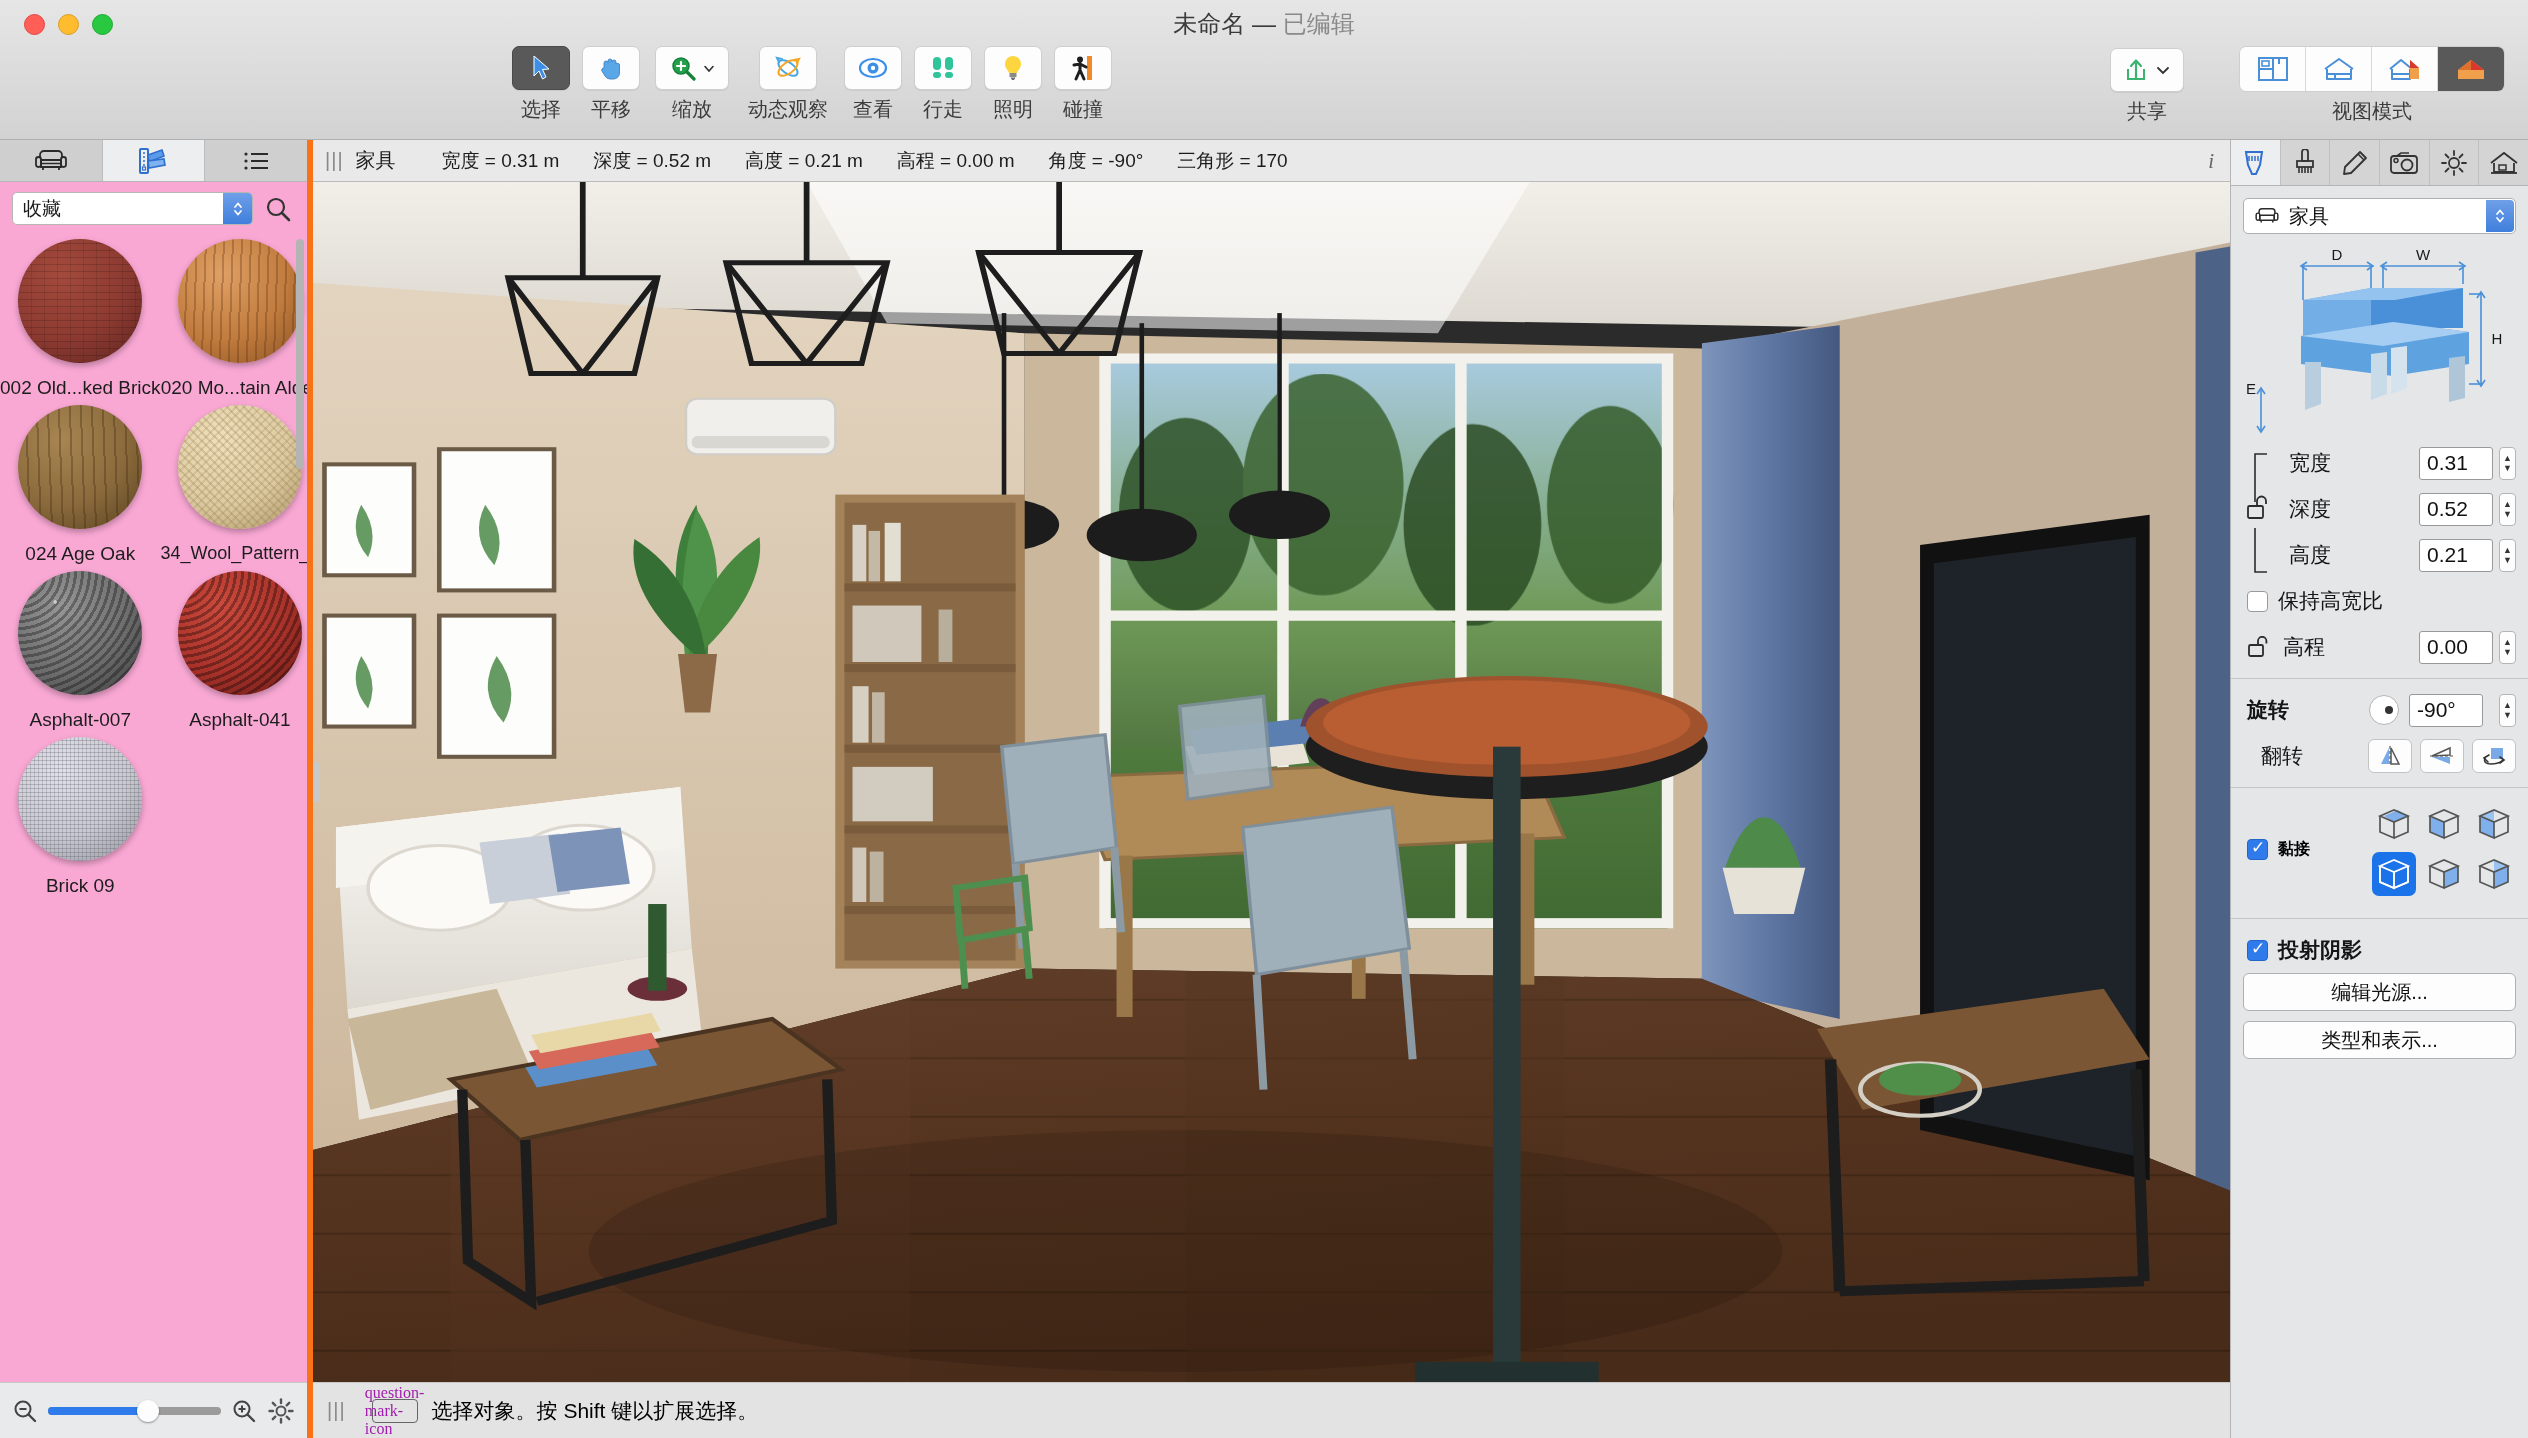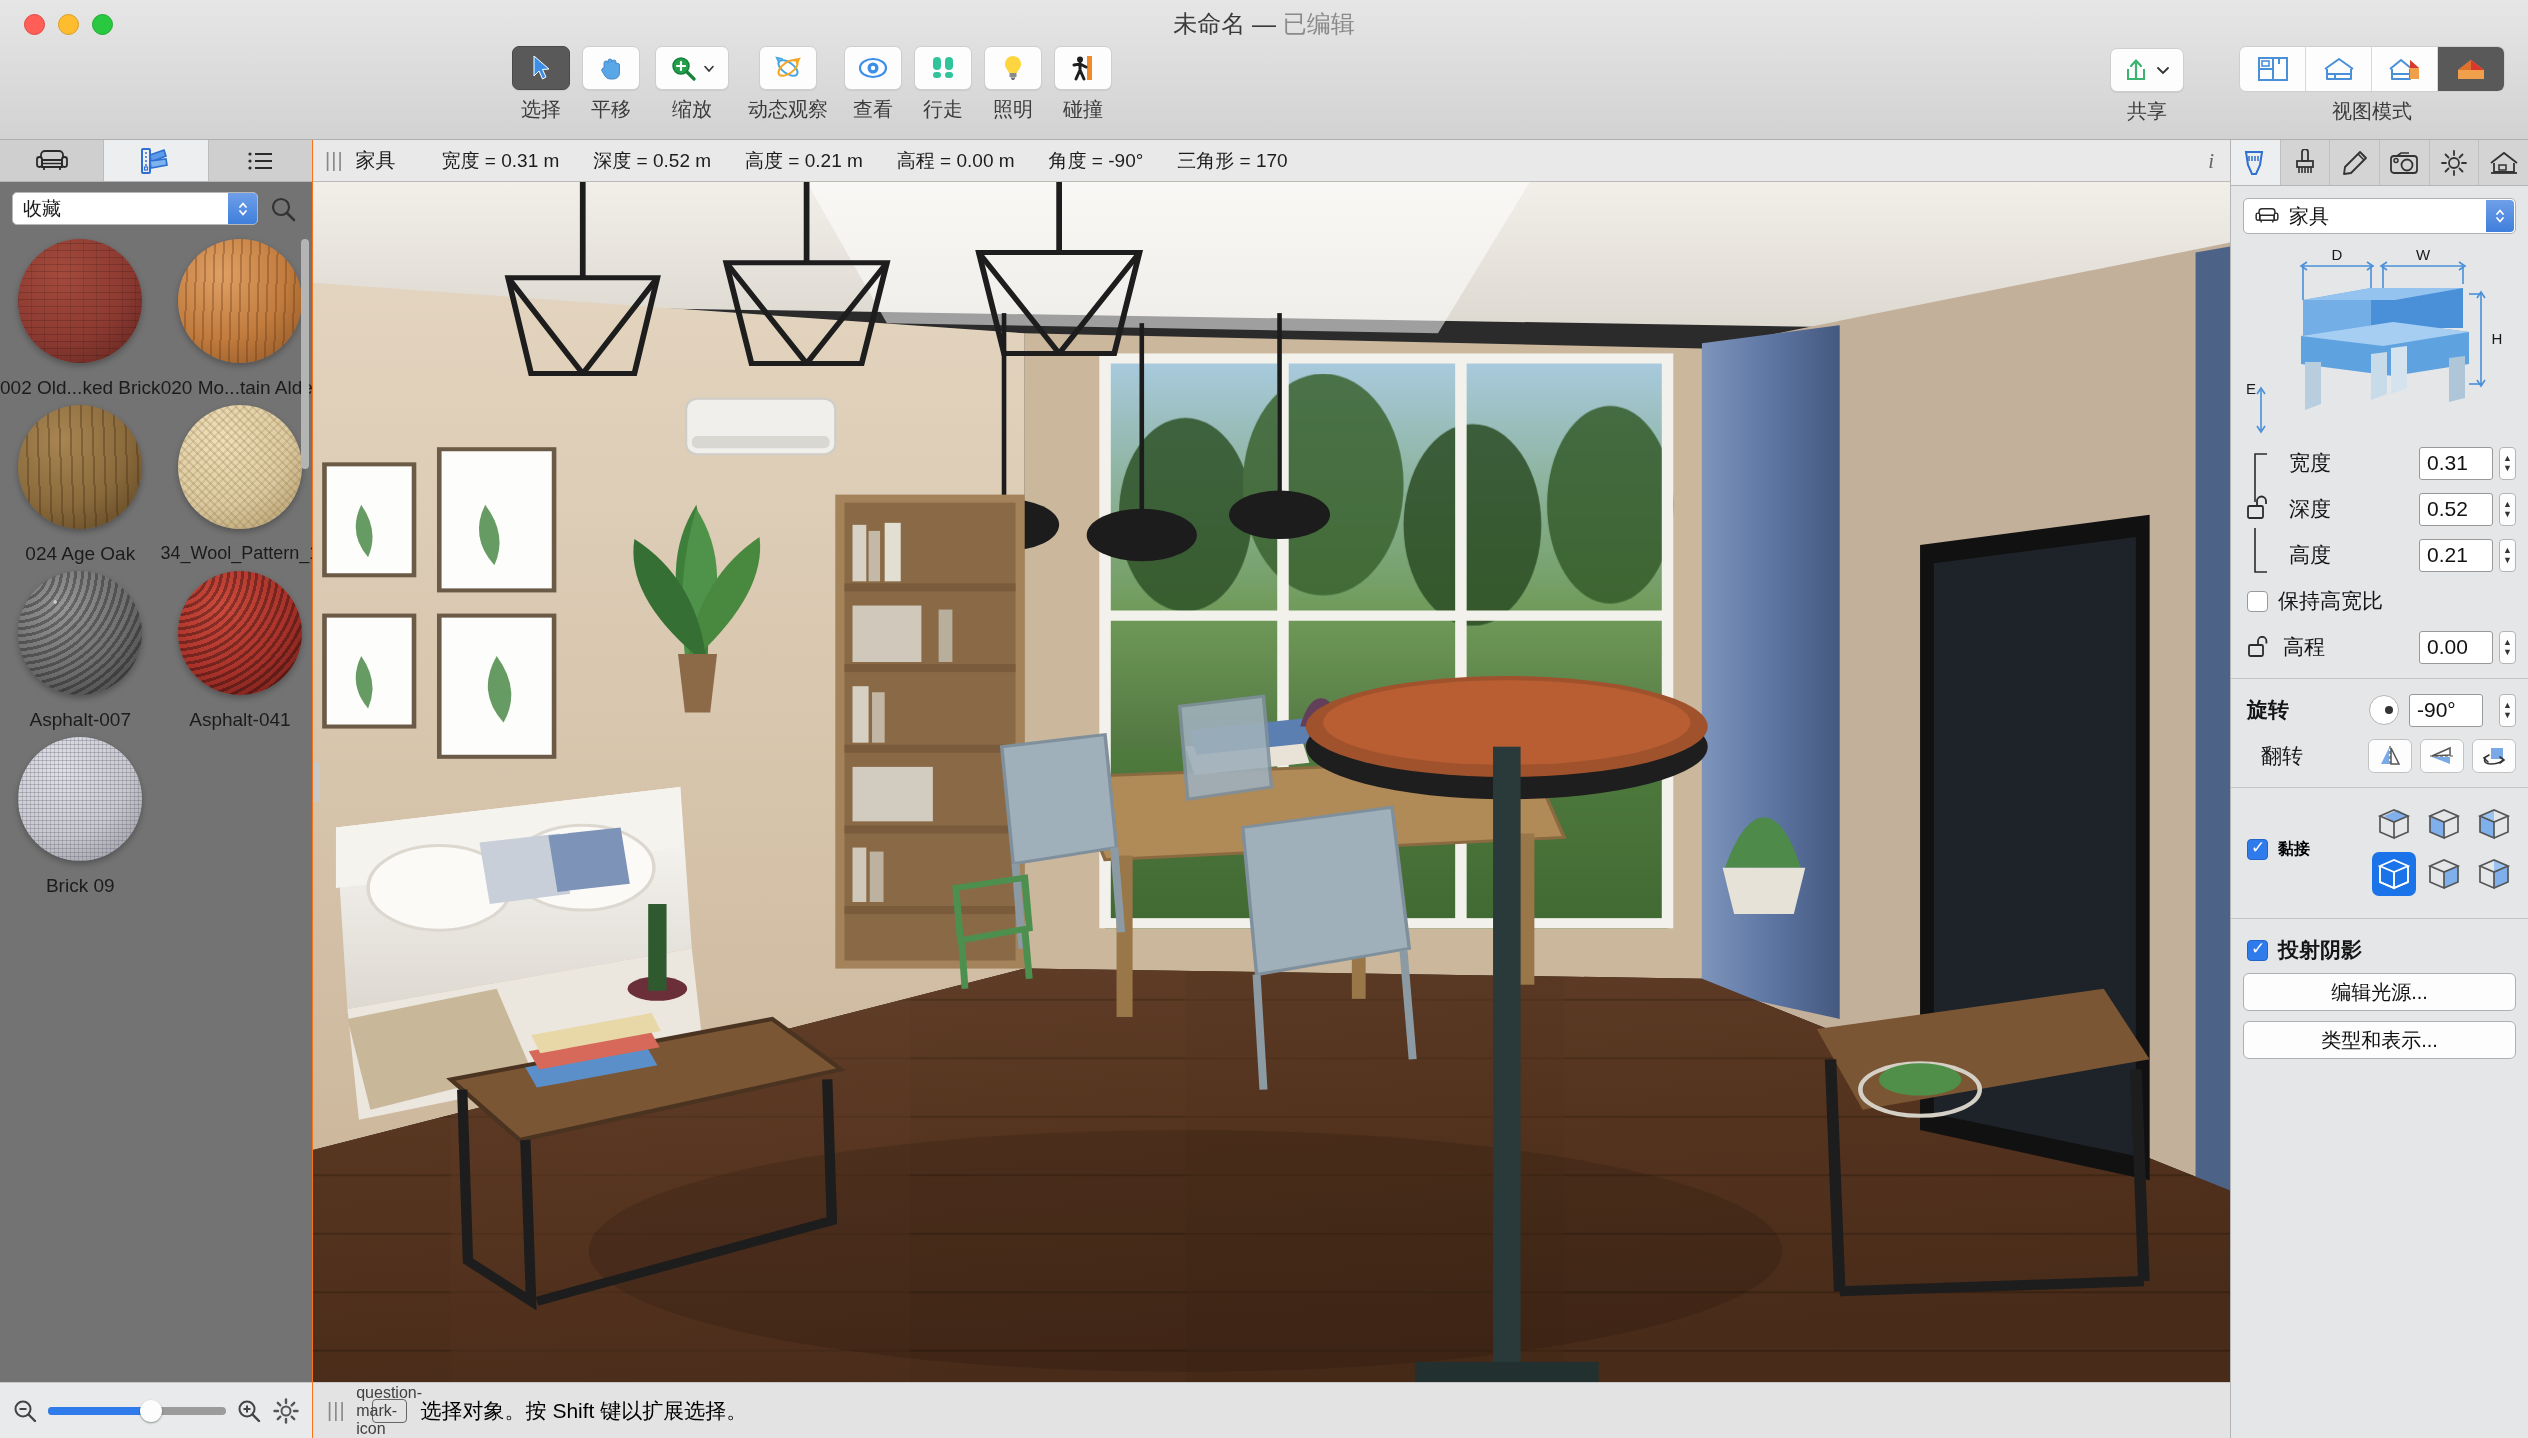--- a/index.html
+++ b/index.html
@@ -49,22 +49,22 @@
   .seg { display: flex; border-radius: 7px; overflow: hidden; border: 1px solid #cfcfcf; background:#fdfdfd; }
   .seg > div { width: 66px; height: 44px; display: flex; align-items: center; justify-content: center; border-right: 1px solid #d8d8d8; }
   .seg > div:last-child { border-right: none; }
   .seg > div.on { background: #595959; }
 
   
   .main { display: flex; flex: 1 1 auto; min-height: 0; }
 
   
   .left {
-    width: 313px; flex: 0 0 313px; background: #737373; display: flex; flex-direction: column;
-    border-right: 1px solid #f97316;
+    width: 313px; flex: 0 0 313px; background: #f9a8d4; display: flex; flex-direction: column;
+    border-right: 6px solid #f97316;
   }
   .left-tabs { height: 42px; display: flex; background: #d8d8d8; border-bottom: 1px solid #b5b5b5; }
   .left-tab { flex: 1; display: flex; align-items: center; justify-content: center; border-right: 1px solid #bcbcbc; background: #cfcfcf; }
   .left-tab.sel { background: #eceef0; }
   .left-tab:last-child { border-right: none; }
 
   .left-search { padding: 10px 12px 8px 12px; display: flex; align-items: center; gap: 8px; }
   .combo {
     flex: 1; height: 33px; background: #fff; border: 1px solid #b6b6b6; border-radius: 5px;
     display: flex; align-items: center; padding-left: 10px; font-size: 19px; color: #1a1a1a; position: relative;
@@ -92,21 +92,21 @@
   .infobar { height: 42px; flex: 0 0 42px; background: #e9e9e9; border-bottom: 1px solid #bbb; display: flex; align-items: center; gap: 0; padding-left: 12px; position: relative; }
   .grip { color:#888; font-size: 20px; letter-spacing: 1px; margin-right: 12px; }
   .info-name { font-size: 20px; color: #1c1c1c; margin-right: 46px; }
   .info-item { font-size: 19px; color: #1c1c1c; margin-right: 34px; white-space: nowrap; }
   .info-i { position: absolute; right: 16px; top: 50%; transform: translateY(-50%); font-size: 21px; color: #666; font-style: italic; font-family: "Liberation Serif", serif; }
 
   .viewport { flex: 1 1 auto; position: relative; overflow: hidden; background: #2b2b2b; }
   .handle-l { position: absolute; left: 0; top: 50%; transform: translateY(-50%); width: 7px; height: 40px; background:#c9c9c9; border-radius: 3px; z-index: 20;}
   .statusbar { height: 56px; flex: 0 0 56px; background: #e3e3e3; display: flex; align-items: center; padding-left: 14px; gap: 14px; border-top: 1px solid #c8c8c8; }
   .status-txt { font-size: 21px; color: #000000; }
-  .qmark { width: 35px; height: 24px; border: 1.6px solid #666; border-radius: 4px; display:flex; align-items:center; justify-content:center; font-size: 16px; color:#404040; }
+  .qmark { width: 46px; height: 24px; border: 1.6px solid #666; border-radius: 4px; display:flex; align-items:center; justify-content:center; font-size: 16px; color:#a21caf;font-family:Liberation Serif, serif; }
 
   
   .right { width: 298px; flex: 0 0 298px; background: #e4e6e8; border-left: 1px solid #b5b5b5; display: flex; flex-direction: column; }
   .right-tabs { height: 46px; display: flex; background: #d8d8d8; border-bottom: 1px solid #b5b5b5; }
   .rtab { flex: 1; display: flex; align-items: center; justify-content: center; border-right: 1px solid #c0c0c0; background:#d4d4d4; }
   .rtab:last-child { border-right: none; }
   .rtab.sel { background: #eceef0; }
 
   .r-body { flex: 1 1 auto; overflow: hidden; padding: 0 12px; }
   .r-combo {

